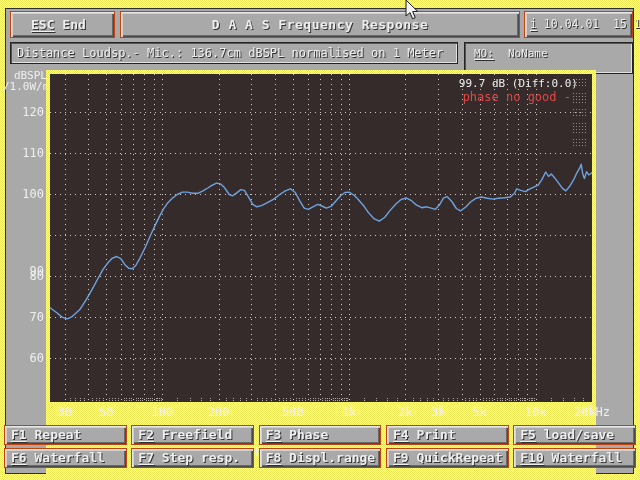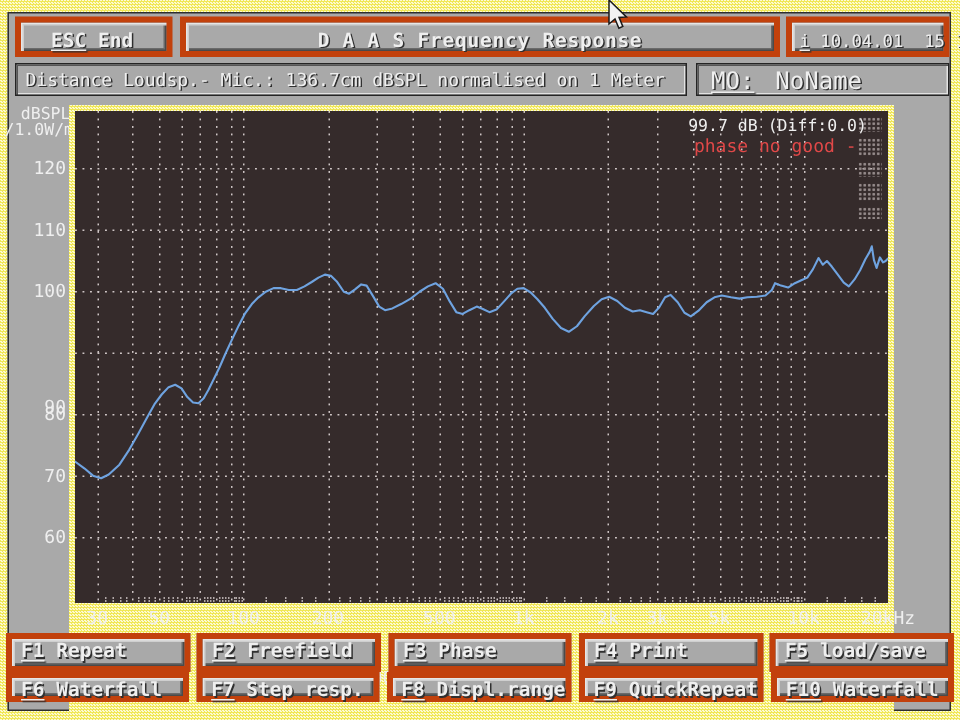--- a/index.html
+++ b/index.html
@@ -6,34 +6,34 @@
   body{
     width:640px;height:480px;overflow:hidden;position:relative;
     font-family:"DejaVu Sans Mono","Liberation Mono",monospace;
     background-color:#f0e755;
     background-image:conic-gradient(#fdfad2 25%,#f0e755 0 50%,#fdfad2 0 75%,#f0e755 0);
     background-size:2px 2px;
   }
   .abs{position:absolute;}
   #main-bg{left:5px;top:8px;width:629px;height:466px;background:var(--panel);border:1px solid #2e2e2e;box-sizing:border-box;}
   .raised{
-    background:var(--panel);box-sizing:border-box;border:4px solid #c2410c;
+    background:var(--panel);box-sizing:border-box;border:1px solid #c2410c;
     box-shadow:inset 1px 1px 0 #e6e6e6,inset 2px 2px 0 #cfcfcf,inset -1px -1px 0 #4a4a4a,inset -2px -2px 0 #6a6a6a;
   }
   .sunken{
     background:var(--panel);box-sizing:border-box;border:1px solid #242424;
     box-shadow:inset 1px 1px 0 #555,inset -1px -1px 0 #e2e2e2;
   }
   .wtxt{color:var(--text);text-shadow:1px 1px 0 #2f2f2f;}
   .u{text-decoration:underline;text-underline-offset:2px;}
   #esc-button{left:10px;top:11px;width:105px;height:27px;font-weight:bold;font-size:13px;line-height:25px;padding-left:20px;}
   #title-bar{left:120px;top:11px;width:400px;height:27px;font-weight:bold;font-size:13px;line-height:25px;text-align:center;letter-spacing:.5px;}
   #info-panel{left:524px;top:11px;width:109px;height:27px;font-size:11.5px;line-height:25px;padding-left:5px;white-space:pre;}
   #status-bar{left:10px;top:42px;width:448px;height:22px;font-size:12px;line-height:21px;padding-left:6px;white-space:pre;}
-  #mo-panel{left:464px;top:42px;width:169px;height:22px;font-size:16px;line-height:21px;padding-left:9px;}
+  #mo-panel{left:464px;top:42px;width:169px;height:32px;font-size:11px;line-height:21px;padding-left:9px;}
   #mo-panel .val{margin-left:14px;}
   #plot-frame{
     left:46px;top:70px;width:550px;height:420px;box-sizing:border-box;padding:4px;
     background-image:conic-gradient(#fdfad2 25%,#f0e755 0 50%,#fdfad2 0 75%,#f0e755 0);
     background-size:2px 2px;
   }
   #plot{position:relative;width:542px;height:328px;background:var(--plotbg);overflow:hidden;}
   .gl-v{position:absolute;top:0;bottom:0;width:1px;
     background-image:linear-gradient(to bottom,var(--grid) 0 1px,transparent 1px 100%);background-size:1px 5px;background-repeat:repeat-y;}
   .gl-h{position:absolute;left:0;right:0;height:1px;

